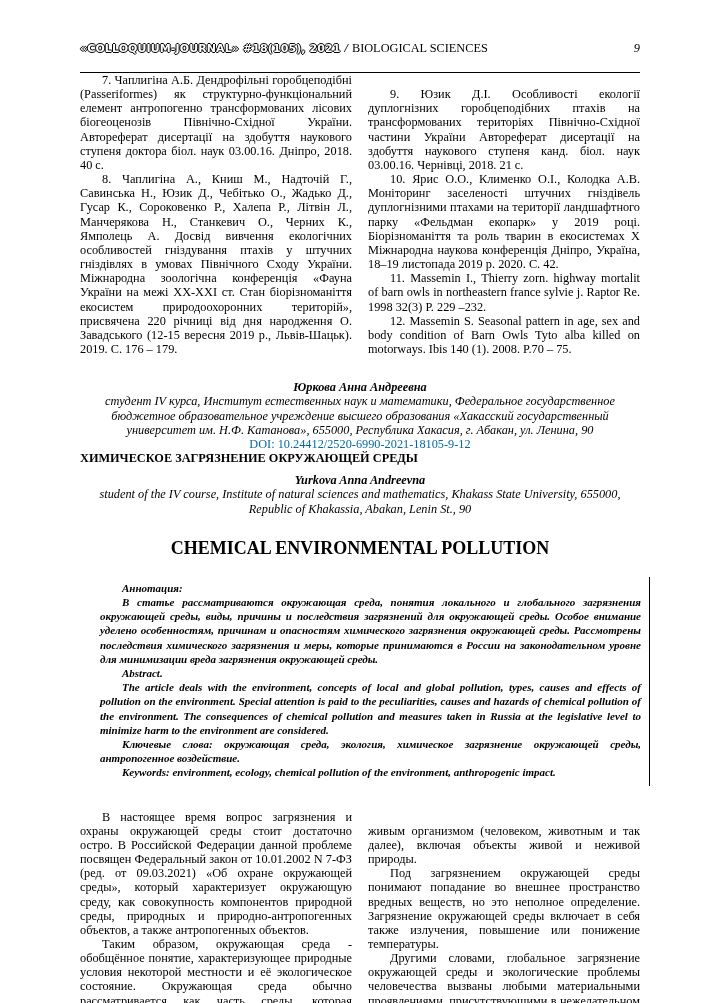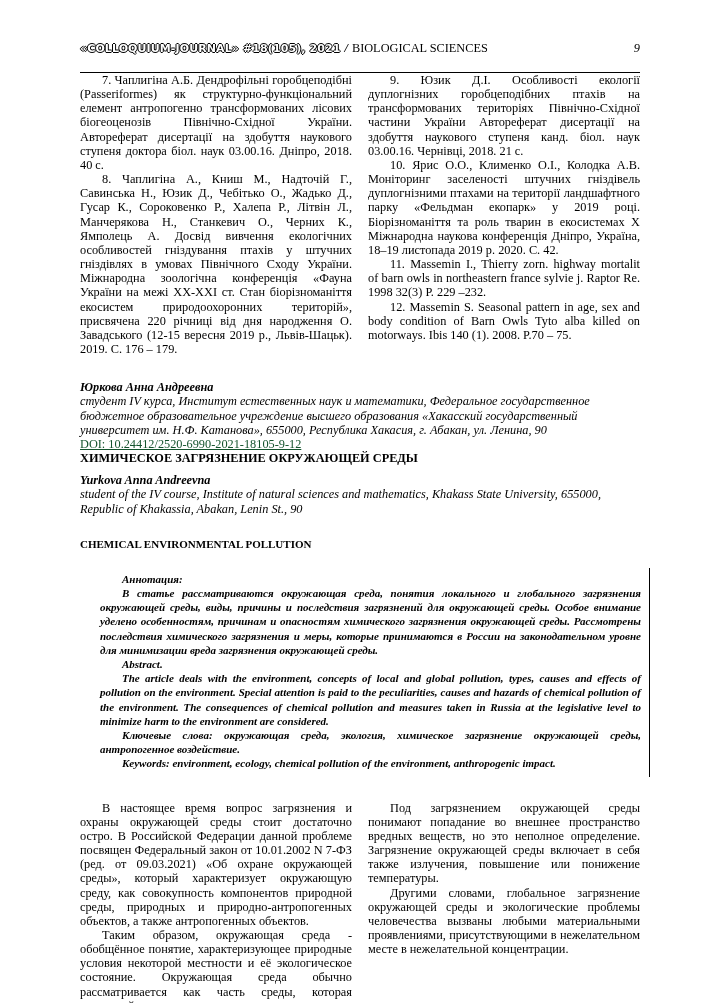--- a/index.html
+++ b/index.html
@@ -7,29 +7,29 @@
          font-family: "Liberation Serif", "DejaVu Serif", serif; color: #000; }
   .page { position: absolute; left: 80px; top: 41px; width: 560px; }
   .header { display: flex; align-items: baseline; border-bottom: 1px solid #000;
             height: 16px; font-size: 12.3px; line-height: 14px; padding-bottom: 15px; }
   .journal { font-family: "DejaVu Sans", sans-serif; font-weight: bold; font-size: 11px;
              letter-spacing: 0.1px; color: #fff;
              text-shadow: -1px 0 #000, 1px 0 #000, 0 -1px #000, 0 1px #000; }
   .slash { font-style: italic; font-weight: bold; margin: 0 4px; }
   .section { flex: 1; }
   .pagenum { font-style: italic; }
-  .cols { display: flex; justify-content: space-between; }
+  .cols { display: flex; justify-content: space-between; align-items: flex-end; }
   .col { width: 272px; font-size: 12.3px; line-height: 14.15px; text-align: justify; }
   .col p { margin: 0; text-indent: 22px; }
   .refs { margin-top: 0px; }
-  .author-block { text-align: left; font-style: italic; font-size: 12.3px; line-height: 14.2px; margin-top: 7px; }
+  .author-block { text-align: center; font-style: italic; font-size: 12.3px; line-height: 14.2px; margin-top: 7px; }
   .author-name { font-weight: bold; }
-  .doi { color: #14532d; text-decoration: underline; font-style: normal; display: block; }
+  .doi { color: #0369a1; font-style: normal; display: block; }
   .title { font-weight: bold; font-size: 12.3px; margin-top: 0px; }
-  .title-en { text-align: left; font-weight: bold; font-size: 11px; margin-top: 22px; }
+  .title-en { text-align: center; font-weight: bold; font-size: 18px; margin-top: 22px; }
   .author-en { }
   .abstract-box { margin-top: 18px; border-right: 1px solid #000; padding: 4px 8px 6px 10px;
                   font-style: italic; font-size: 11px; line-height: 14.2px; text-align: justify; margin-left: 10px; margin-right: -10px; }
   .abstract-box .label { font-weight: bold; display: block; text-indent: 22px; }
   .abstract-box p { margin: 0; text-indent: 22px; font-weight: bold; }
   .kw { margin-top: 14px; }
   .body-cols { margin-top: 24px; }
 </style>
 </head>
 <body>
@@ -78,18 +78,19 @@
     <p class="kw"><b>Ключевые слова:</b><span> окружающая среда, экология, химическое загрязнение окружающей среды, антропогенное воздействие.</span></p>
     <p><b>Keywords:</b><span> environment, ecology, chemical pollution of the environment, anthropogenic impact.</span></p>
   </div>
 
   <div class="cols body-cols">
     <div class="col">
       <p>В настоящее время вопрос загрязнения и охраны окружающей среды стоит достаточно остро. В Российской Федерации данной проблеме посвящен Федеральный закон от 10.01.2002 N 7-ФЗ (ред. от 09.03.2021) «Об охране окружающей среды», который характеризует окружающую среду, как совокупность компонентов природной среды, природных и природно-антропогенных объектов, а также антропогенных объектов.</p>
       <p>Таким образом, окружающая среда - обобщённое понятие, характеризующее природные условия некоторой местности и её экологическое состояние. Окружающая среда обычно рассматривается как часть среды, которая взаимодействует с данным</p>
     </div>
     <div class="col">
+      <p style="text-indent:0">живым организмом (человеком, животным и так далее), включая объекты живой и неживой природы.</p>
       <p>Под загрязнением окружающей среды понимают попадание во внешнее пространство вредных веществ, но это неполное определение. Загрязнение окружающей среды включает в себя также излучения, повышение или понижение температуры.</p>
       <p>Другими словами, глобальное загрязнение окружающей среды и экологические проблемы человечества вызваны любыми материальными проявлениями, присутствующими в нежелательном месте в нежелательной концентрации.</p>
 
     </div>
   </div>
 </div>
 
 </body></html>

